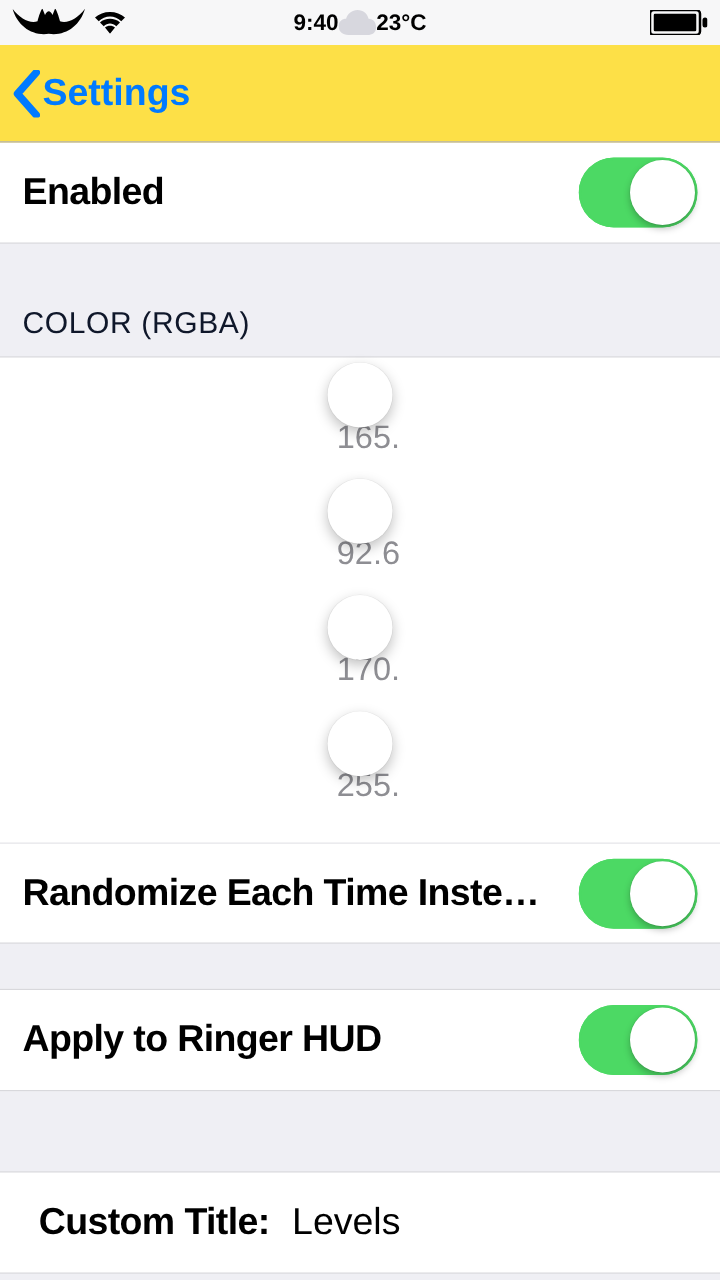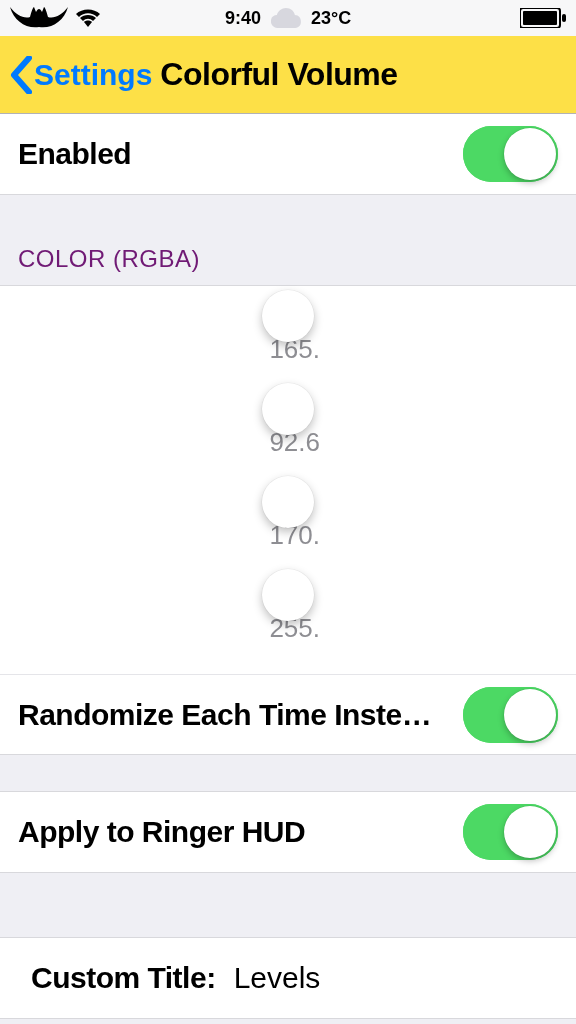--- a/index.html
+++ b/index.html
@@ -15,21 +15,21 @@
     height: 36px;
     background: #f7f7f8;
     display: flex;
     align-items: center;
     justify-content: space-between;
     padding: 0 10px;
     font-size: 18px;
     font-weight: 600;
   }
   .status-left { display:flex; align-items:center; gap:8px; }
-  .status-center { display:flex; align-items:center; gap:10px; position:absolute; left:50%; transform:translateX(-50%); }
+  .status-center { display:flex; align-items:center; position:absolute; left:50%; transform:translateX(-50%); }
   .status-right { display:flex; align-items:center; }
   .wifi-icon svg { display:block; }
   .bat-icon svg, .batman-icon svg, .cloud-icon svg { display:block; }
 
   
   .nav-bar {
     height: 78px;
     background: #fde047;
     border-bottom: 1px solid #b2b2b5;
     display:flex;
@@ -54,21 +54,21 @@
     align-items:center;
     justify-content:space-between;
     min-height:80px;
     padding: 0 18px;
   }
   .row-label { font-size:30px; font-weight:800; letter-spacing:-0.5px; white-space:nowrap; overflow:hidden; text-overflow:ellipsis; max-width: 430px;}
   .row-label.ellips { max-width: 440px; }
 
   .section-header {
     font-size:24px;
-    color:#701a75;
+    color:#0f172a;
     padding: 50px 18px 12px 18px;
     letter-spacing:0.5px;
   }
   .section-footer {
     font-size:25px;
     color:#8e8e93;
     padding: 14px 18px 24px 18px;
   }
 
   
@@ -164,21 +164,20 @@
 
 <div class="nav-bar">
   <div class="back-group">
     <span class="back-chevron">
       <svg width="22" height="38" viewBox="0 0 22 38">
           <path d="M19 2 L4 19 L19 36" stroke="#007aff" stroke-width="6" fill="none" stroke-linecap="round" stroke-linejoin="round"></path>
         </svg>
     </span>
     <span>Settings</span>
   </div>
-  <span class="nav-title">Colorful Volume</span>
 </div>
 
 <div class="group enabled-group">
   <div class="row">
     <span class="row-label">Enabled</span>
     <div class="toggle">
         <div class="knob"></div>
       </div>
   </div>
 </div>

